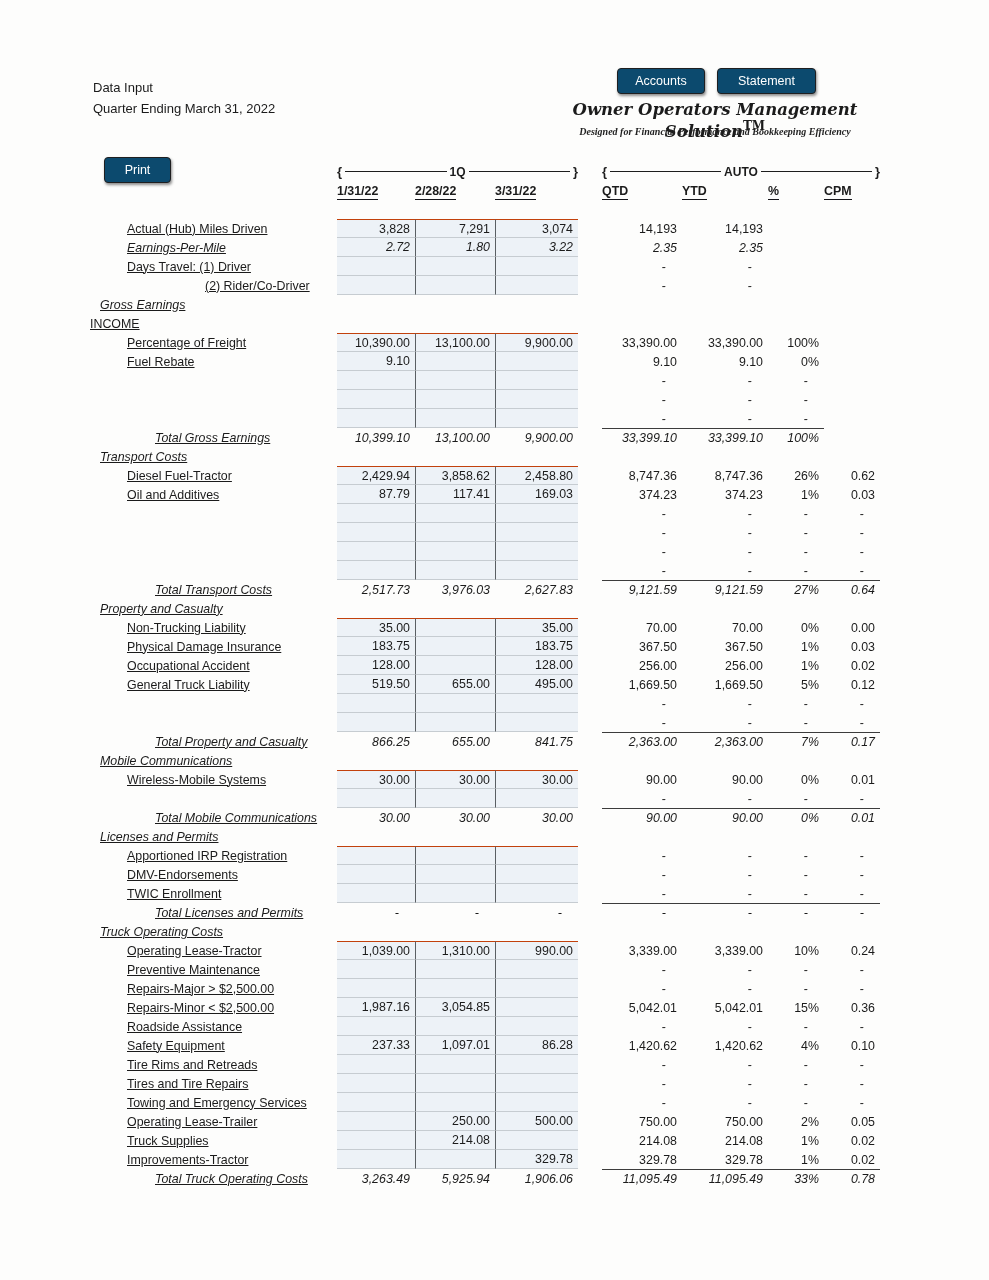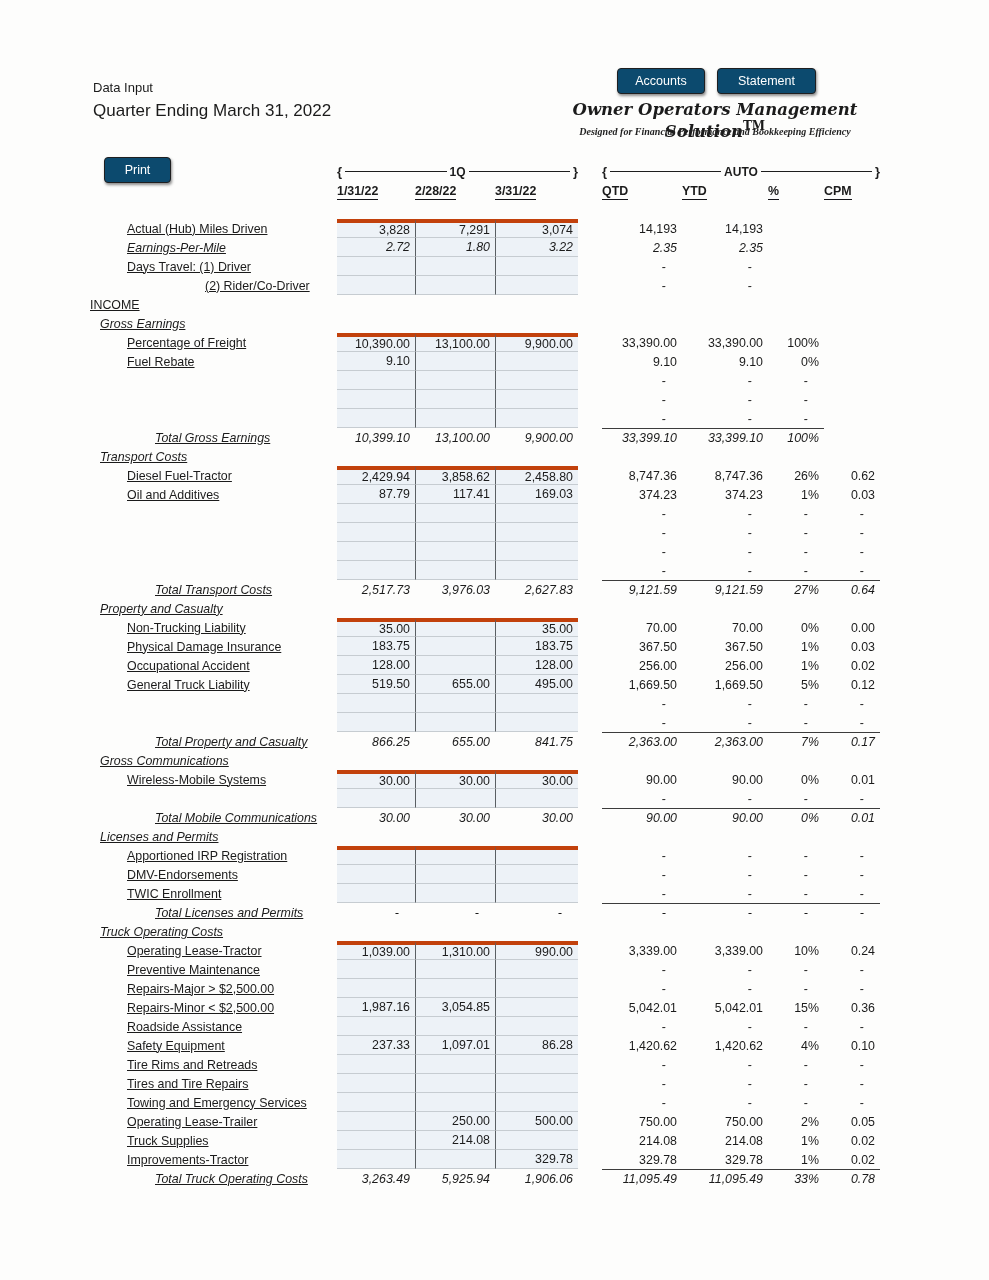--- a/index.html
+++ b/index.html
@@ -5,21 +5,21 @@
   html,body{margin:0;padding:0;}
   body{
     width:989px;height:1280px;position:relative;
     background:#fdfdfc;color:#1b1b1b;
     font-family:"Liberation Sans", sans-serif;
     overflow:hidden;
   }
   .abs{position:absolute;}
   
   .hdr-label{left:93px;top:80px;font-size:13px;}
-  .hdr-quarter{left:93px;top:101px;font-size:17px;}
+  .hdr-quarter{left:93px;top:101px;font-size:13px;}
   .brand{left:540px;top:100px;width:350px;text-align:center;
     font-family:"DejaVu Serif", serif;font-weight:bold;font-style:italic;font-size:16.5px;}
   .brand sup{font-size:12px;font-style:normal;}
   .brand-sub{left:540px;top:126px;width:350px;text-align:center;
     font-family:Liberation Serif, serif;font-weight:bold;font-style:italic;font-size:10px;color:#222;}
   .btn{
     position:absolute;height:26px;
     background:#0c4a6e;color:#fff;border:1px solid #1f1f20;border-radius:4px;
     font-family:"Liberation Sans", sans-serif;font-size:12.5px;
     padding:0 14px;box-shadow:1px 2px 3px rgba(0,0,0,0.45);cursor:pointer;
@@ -47,21 +47,21 @@
   .c{text-align:right;padding-right:5px;white-space:nowrap;height:100%;
      display:flex;align-items:center;justify-content:flex-end;box-sizing:border-box;}
   .lab{justify-content:flex-start;text-align:right;padding-right:4px;text-decoration:underline;}
   .ind0{padding-left:0;} .ind1{padding-left:10px;} .ind2{padding-left:37px;}
   .ind3{padding-left:65px;} .ind4{padding-left:115px;}
   .sub .lab, .total .lab{font-style:italic;}
   .total .c{font-style:italic;}
   .it .c{font-style:italic;}
   .bx{background:#edf2f7;border-bottom:1px solid #c6ccd1;}
   .bx.v{border-left:1px solid #5a5f63;}
-  .bx.bt{border-top:4px solid #c2410c;}
+  .bx.bt{border-top:1px solid #c2410c;}
   .dash{padding-right:16px;}
   .rule{border-top:1.2px solid #3c3c3c;}
   .sp{padding:0;}
 </style>
 </head>
 <body>
 
 <div class="abs hdr-label">Data Input</div>
 <div class="abs hdr-quarter">Quarter Ending March 31, 2022</div>
 
@@ -141,33 +141,33 @@
       <div class="c lab ind4">(2) Rider/Co-Driver</div>
       <div class="c bx"></div>
       <div class="c bx v"></div>
       <div class="c bx v"></div>
       <div class="c sp"></div>
       <div class="c dash">-</div>
       <div class="c dash">-</div>
       <div class="c"></div>
       <div class="c"></div>
     </div>
+    <div class="grid-row sub">
+      <div class="c lab ind1">Gross Earnings</div>
+      <div class="c"></div>
+      <div class="c"></div>
+      <div class="c"></div>
+      <div class="c sp"></div>
+      <div class="c"></div>
+      <div class="c"></div>
+      <div class="c"></div>
+      <div class="c"></div>
+    </div>
     <div class="grid-row sec">
       <div class="c lab ind0">INCOME</div>
-      <div class="c"></div>
-      <div class="c"></div>
-      <div class="c"></div>
-      <div class="c sp"></div>
-      <div class="c"></div>
-      <div class="c"></div>
-      <div class="c"></div>
-      <div class="c"></div>
-    </div>
-    <div class="grid-row sub">
-      <div class="c lab ind1">Gross Earnings</div>
       <div class="c"></div>
       <div class="c"></div>
       <div class="c"></div>
       <div class="c sp"></div>
       <div class="c"></div>
       <div class="c"></div>
       <div class="c"></div>
       <div class="c"></div>
     </div>
     <div class="grid-row item">
@@ -406,21 +406,21 @@
       <div class="c">866.25</div>
       <div class="c">655.00</div>
       <div class="c">841.75</div>
       <div class="c sp"></div>
       <div class="c rule">2,363.00</div>
       <div class="c rule">2,363.00</div>
       <div class="c rule">7%</div>
       <div class="c rule">0.17</div>
     </div>
     <div class="grid-row sub">
-      <div class="c lab ind1">Gross Communications</div>
+      <div class="c lab ind1">Mobile Communications</div>
       <div class="c"></div>
       <div class="c"></div>
       <div class="c"></div>
       <div class="c sp"></div>
       <div class="c"></div>
       <div class="c"></div>
       <div class="c"></div>
       <div class="c"></div>
     </div>
     <div class="grid-row item">

